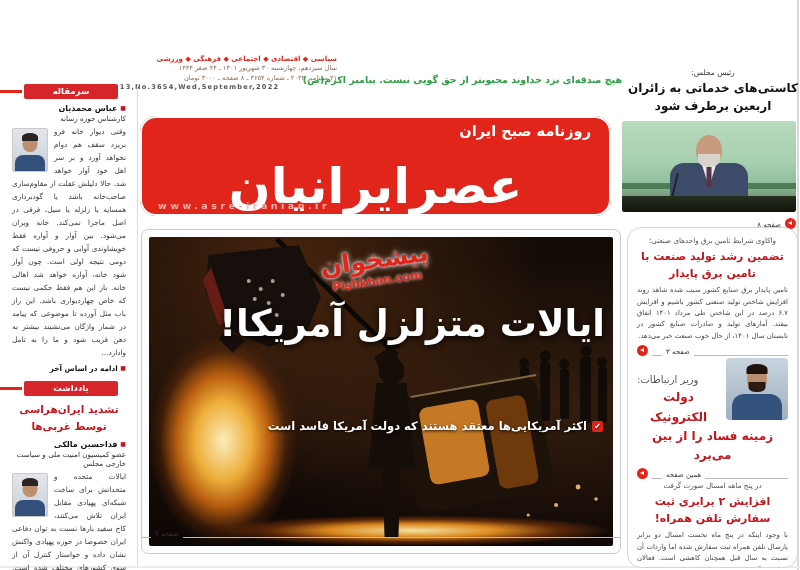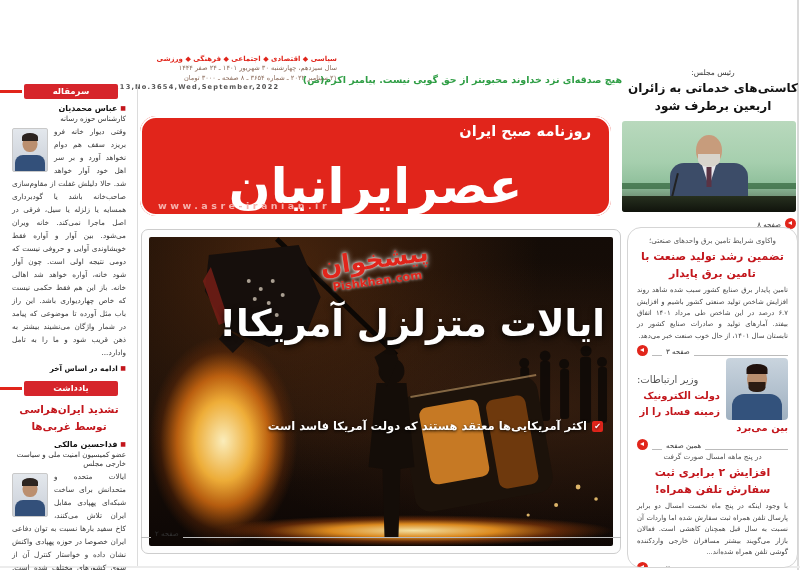--- a/index.html
+++ b/index.html
@@ -92,21 +92,21 @@
   .rc-kicker { font-size:7.2px; color:#555; text-align:center; }
   .rc-headline { font-size:11px; font-weight:bold; color:#c3161c; text-align:center; line-height:1.55; margin:3px 0 3px; }
   .rc-body { font-size:6.9px; color:#444; text-align:justify; line-height:1.66; }
   .rc-row { overflow:hidden; margin-top:2px; }
   .rc-photo { float:right; width:62px; height:62px; margin-left:6px; border-radius:4px; position:relative; overflow:hidden; background:linear-gradient(180deg,#c9d4de,#9fb0c0); }
   .rc-photo .p-head { position:absolute; left:50%; top:9px; transform:translateX(-50%); width:20px; height:23px; border-radius:50% 50% 45% 45%; background:#b98e6e; }
   .rc-photo .p-hair { position:absolute; left:50%; top:6px; transform:translateX(-50%); width:21px; height:10px; border-radius:50% 50% 0 0; background:#20110c; }
   .rc-photo .p-beard { position:absolute; left:50%; top:24px; transform:translateX(-50%); width:17px; height:10px; border-radius:0 0 45% 45%; background:#2b1b12; }
   .rc-photo .p-body { position:absolute; left:50%; bottom:0; transform:translateX(-50%); width:50px; height:26px; border-radius:12px 12px 0 0; background:#33527c; }
   .rc-min-kicker { font-size:10px; color:#555; text-align:left; margin-top:16px; }
-  .rc-min-headline { font-size:10px; font-weight:bold; color:#c3161c; line-height:1.6; margin-top:3px; }
+  .rc-min-headline { font-size:12px; font-weight:bold; color:#c3161c; text-align:center; line-height:1.6; margin-top:3px; }
 </style>
 </head>
 <body>
 
 <div class="scan-edge-right"></div>
 <div class="scan-edge-bottom"></div>
 
 <div class="meta-block">
   <div class="meta-cats">سیاسی ◆ اقتصادی ◆ اجتماعی ◆ فرهنگی ◆ ورزشی</div>
   <div class="meta-line">سال سیزدهم، چهارشنبه ۳۰ شهریور ۱۴۰۱ ـ ۲۴ صفر ۱۴۴۴</div>

